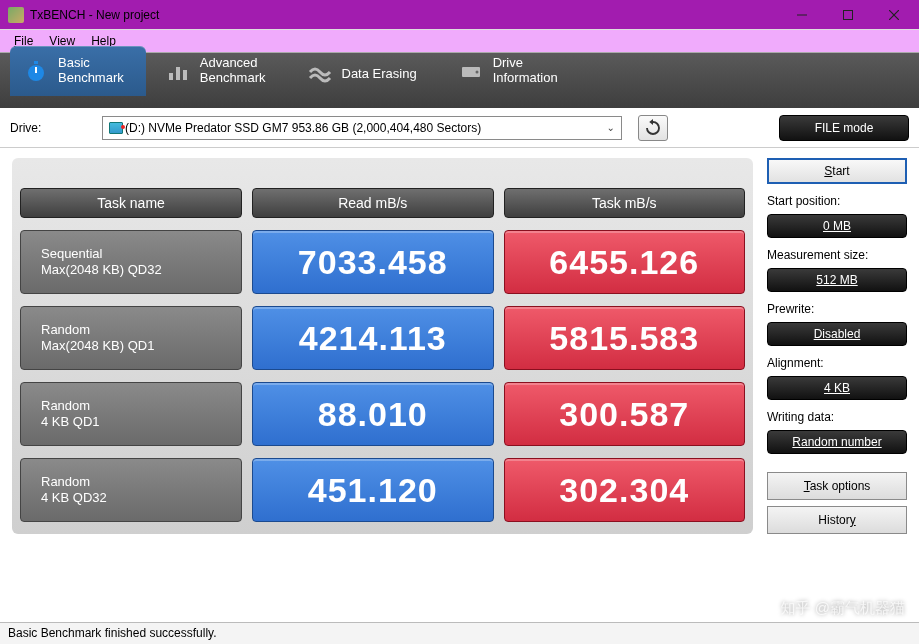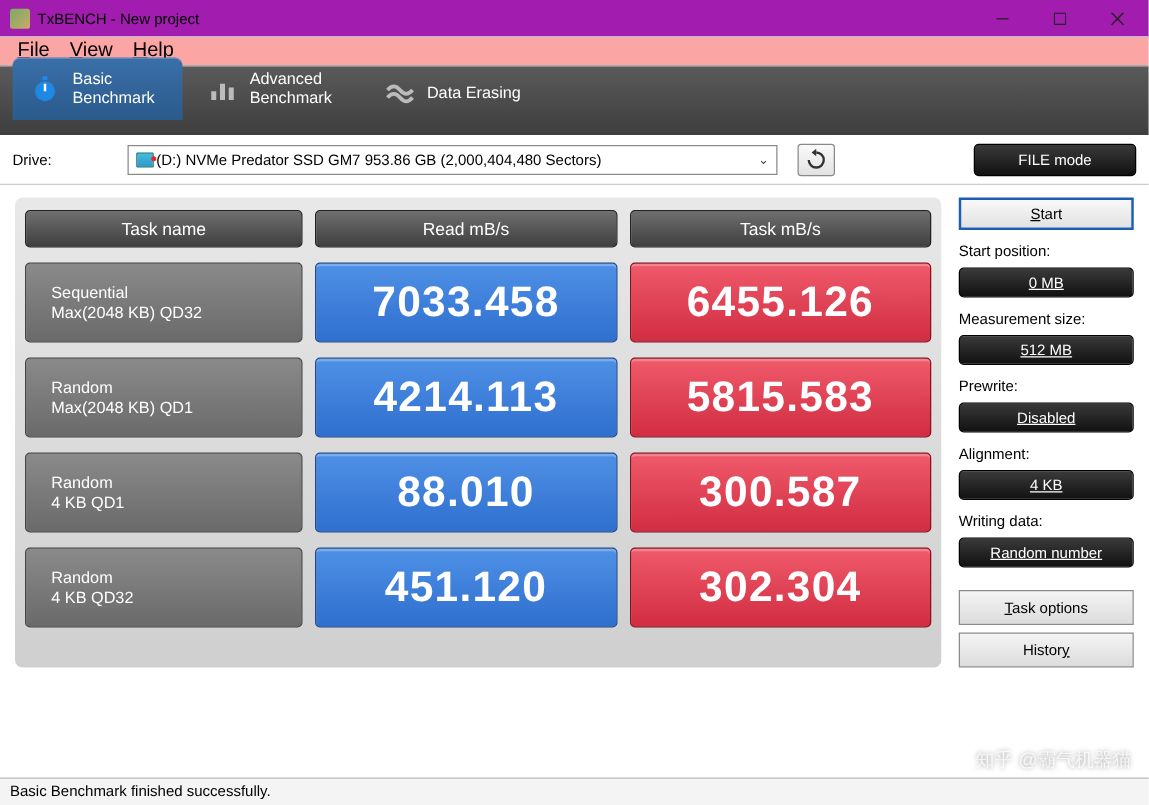--- a/index.html
+++ b/index.html
@@ -6,21 +6,21 @@
 body { background: #fff; width: 919px; height: 644px; overflow: hidden; position: relative; }
 
 
 .titlebar { height: 30px; display: flex; align-items: center; padding: 0 2px; background: #a21caf; border-bottom: 1px solid #ddd; }
 .titlebar .app-icon { width: 16px; height: 16px; margin: 0 6px; background: linear-gradient(135deg,#7a6,#ca6); border-radius: 2px; }
 .titlebar .title { font-size: 12px; color: #000; }
 .titlebar .win-controls { margin-left: auto; display: flex; }
 .titlebar .win-btn { width: 46px; height: 30px; display: flex; align-items: center; justify-content: center; font-size: 12px; color: #222; }
 
 
-.menubar { height: 22px; display: flex; align-items: flex-start; padding: 0 6px; background: #fca5a5; font-size: 16px; }
+.menubar { height: 22px; display: flex; align-items: center; padding: 0 6px; background: #f0abfc; font-size: 12px; }
 .menubar .menu-item { padding: 2px 8px; cursor: default; }
 .menubar .menu-item u { text-decoration: underline; }
 
 
 .tabstrip { height: 56px; background: linear-gradient(#5a5a5a,#3e3e3e); display: flex; align-items: flex-end; padding: 12px 10px; gap: 6px; border-top: 1px solid #aaa; }
 .tab { display: flex; align-items: center; gap: 10px; color: #fff; font-size: 13px; padding: 10px 22px 10px 14px; border-radius: 6px 6px 0 0; cursor: pointer; }
 .tab.active { background: linear-gradient(#3a6fa8,#2b5a8c); box-shadow: inset 0 1px 0 rgba(255,255,255,.25); }
 .tab .tab-icon { width: 24px; height: 24px; display: flex; align-items: center; justify-content: center; }
 .tab-label { line-height: 1.15; }
 
@@ -30,21 +30,21 @@
 .drive-select { flex: 0 0 520px; display: flex; align-items: center; height: 24px; border: 1px solid #8a8a8a; background: #fff; font-size: 12px; padding: 0 6px; gap: 2px; }
 .drive-select .chev { margin-left: auto; font-size: 10px; color: #444; }
 .drive-icon { width: 14px; height: 12px; background: linear-gradient(#4bd,#39c); border: 1px solid #177; border-radius: 1px; position: relative; }
 .drive-icon::after { content: ""; position: absolute; right: -3px; top: 2px; width: 4px; height: 4px; background: #e22; border-radius: 50%; }
 .refresh-btn { width: 30px; height: 26px; border: 1px solid #888; border-radius: 3px; background: linear-gradient(#fafafa,#e2e2e2); display: flex; align-items: center; justify-content: center; font-size: 16px; margin-left: 4px; }
 .file-mode-btn { margin-left: auto; width: 130px; height: 26px; border-radius: 4px; background: linear-gradient(#3a3a3a,#111); color: #fff; font-size: 12px; display: flex; align-items: center; justify-content: center; border: 1px solid #000; }
 
 
 .content { display: flex; gap: 14px; padding: 10px 12px 0 12px; }
 .bench-panel { flex: 1; background: linear-gradient(#e8e8e8,#cfcfcf); border-radius: 6px; padding: 10px 8px 12px 8px; display: flex; flex-direction: column; gap: 12px; }
-.hdr-row { display: flex; gap: 10px; }
+.hdr-row { display: flex; gap: 10px; margin-top: 20px; }
 .hdr-cell { flex: 1; height: 30px; display: flex; align-items: center; justify-content: center; color: #fff; font-size: 14px; border-radius: 4px; background: linear-gradient(#6f6f6f,#3f3f3f); border: 1px solid #222; }
 .hdr-cell.task { flex: 0 0 222px; }
 
 .data-row { display: flex; gap: 10px; }
 .task-cell { flex: 0 0 222px; height: 64px; border-radius: 4px; background: linear-gradient(#8a8a8a,#6a6a6a); border: 1px solid #444; color: #fff; display: flex; flex-direction: column; justify-content: center; padding-left: 20px; font-size: 13px; line-height: 1.25; }
 .val-cell { flex: 1; height: 64px; border-radius: 4px; display: flex; align-items: center; justify-content: center; color: #fff; font-size: 34px; font-weight: 700; font-family: "Arial Black", Arial, sans-serif; letter-spacing: 1px; }
 .val-cell.read { background: linear-gradient(#4f90e6,#2f6fcf); border: 1px solid #1b4a8f; box-shadow: inset 0 2px 0 rgba(255,255,255,.25); }
 .val-cell.write { background: linear-gradient(#ef5a6a,#d22d42); border: 1px solid #8a0f1f; box-shadow: inset 0 2px 0 rgba(255,255,255,.25); }
 
 
@@ -118,20 +118,29 @@
   </div>
   <div class="tab">
     <span class="tab-icon">
       <svg width="24" height="24" viewBox="0 0 24 24">
           <path d="M2 10 Q7 4 12 10 T22 10" fill="none" stroke="#bbb" stroke-width="3"></path>
           <path d="M2 16 Q7 10 12 16 T22 16" fill="none" stroke="#bbb" stroke-width="3"></path>
         </svg>
     </span>
     <span class="tab-label">Data Erasing</span>
   </div>
+  <div class="tab">
+    <span class="tab-icon">
+      <svg width="24" height="24" viewBox="0 0 24 24">
+          <rect x="3" y="8" width="18" height="10" rx="1" fill="#bbb"></rect>
+          <circle cx="18" cy="13" r="1.5" fill="#666"></circle>
+        </svg>
+    </span>
+    <span class="tab-label">Drive<br>Information</span>
+  </div>
 </div>
 
 <div class="drive-row">
   <div class="lbl">Drive:</div>
   <div class="drive-select">
     <div class="drive-icon"></div>
     <span>(D:) NVMe Predator SSD GM7  953.86 GB (2,000,404,480 Sectors)</span>
     <span class="chev">⌄</span>
   </div>
   <div class="refresh-btn">

